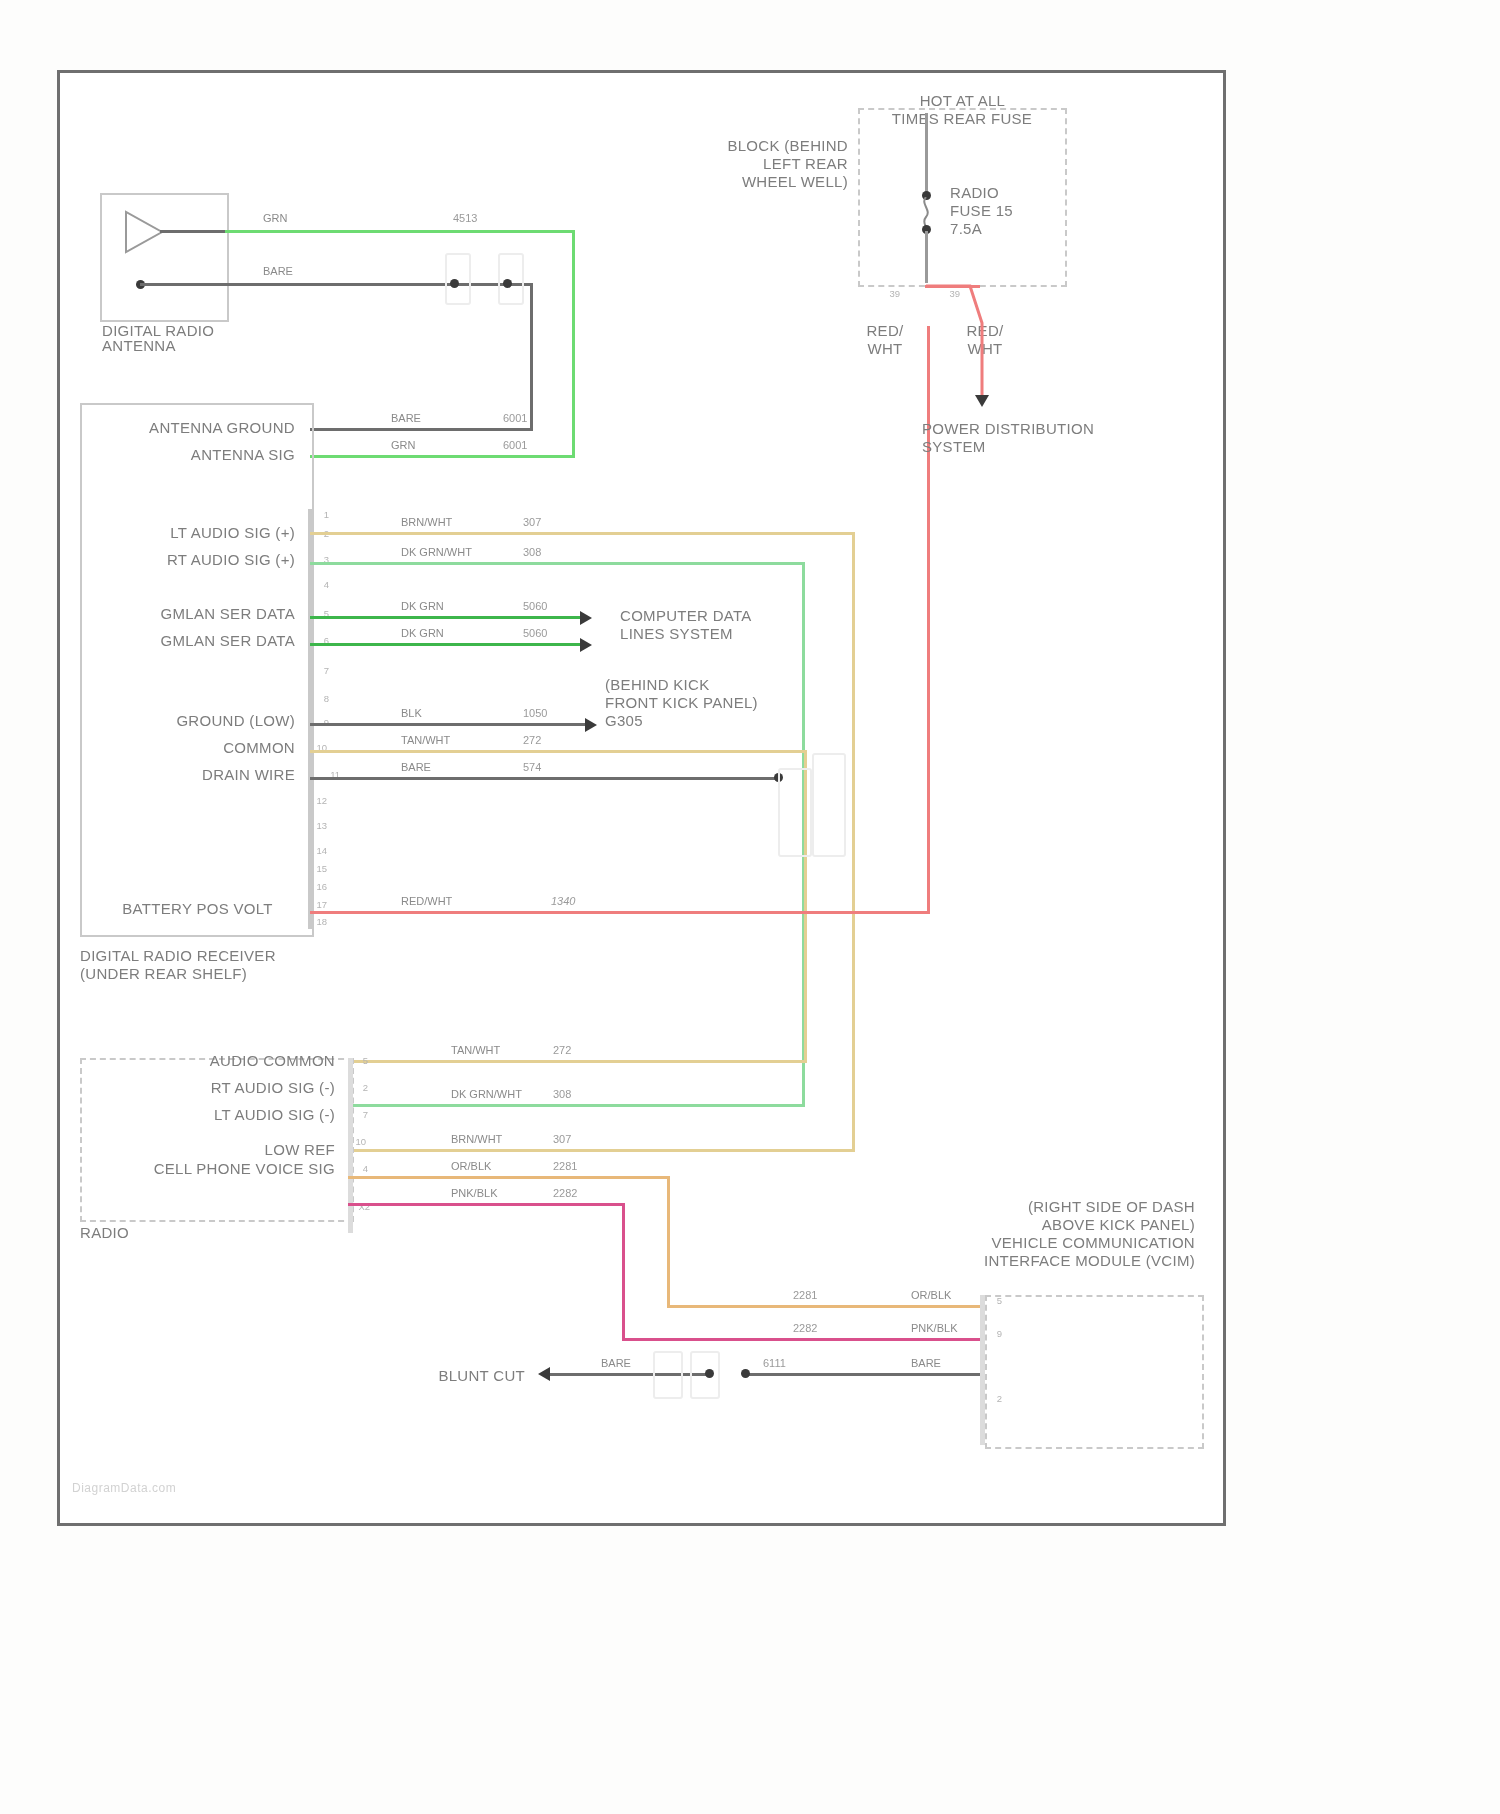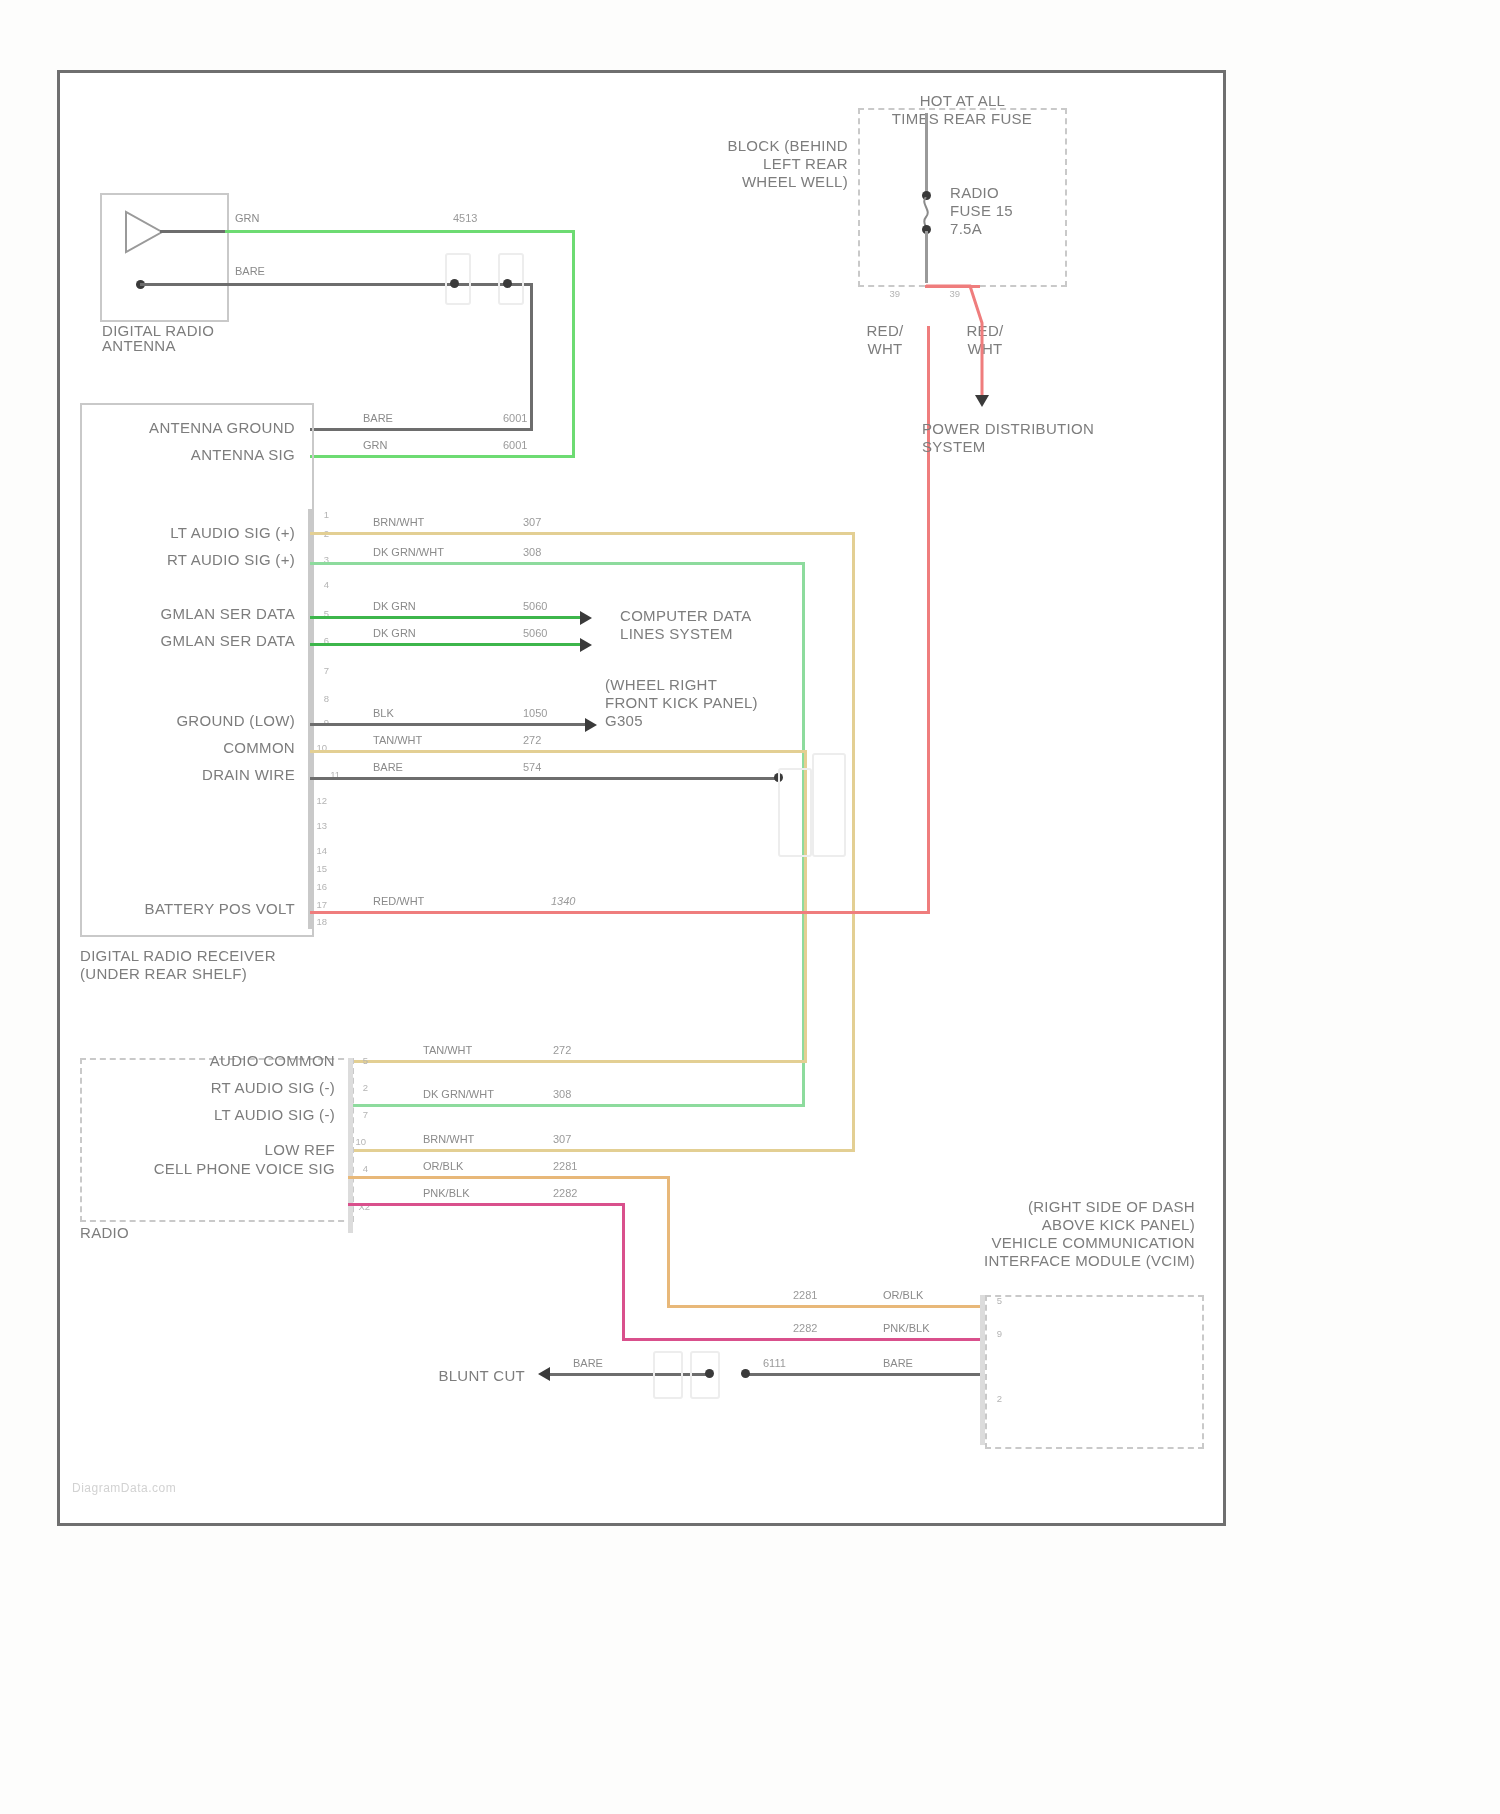--- a/index.html
+++ b/index.html
@@ -21,21 +21,21 @@
   .red{background:#ef7d7d;}
   .org{background:#e8b879;}
   .pnk{background:#d9508c;}
   .dot{position:absolute;width:9px;height:9px;border-radius:50%;background:#3a3a3a;}
   .arw{position:absolute;width:0;height:0;}
   .arw.rt{border-top:7px solid transparent;border-bottom:7px solid transparent;border-left:12px solid #3a3a3a;}
   .arw.lf{border-top:7px solid transparent;border-bottom:7px solid transparent;border-right:12px solid #3a3a3a;}
   .arw.dn{border-left:7px solid transparent;border-right:7px solid transparent;border-top:12px solid #3a3a3a;}
   .pinrail{position:absolute;width:5px;background:#c9c9c9;}
   .pinnum{position:absolute;font-size:9.5px;color:#b4b4b4;width:14px;text-align:right;}
-  .wlbl{position:absolute;font-size:11px;color:#8a8a8a;white-space:nowrap;background:#ffffff;padding:0 3px;}
+  .wlbl{position:absolute;font-size:11px;color:#8a8a8a;white-space:nowrap;background:#ffffff;padding:0 3px;margin-left:28px;}
   .wnum{position:absolute;font-size:11px;color:#9a9a9a;white-space:nowrap;background:#ffffff;padding:0 3px;}
   .splice{position:absolute;border:2px solid #ededed;background:transparent;border-radius:3px;}
   .fuse{position:absolute;width:3px;background:#9a9a9a;}
   .wm{position:absolute;font-size:12px;color:#d2d2d2;letter-spacing:.5px;}
 </style>
 </head>
 <body>
 
 <div id="page">
   <div id="frame">
@@ -77,21 +77,21 @@
 
     <div class="lbl r" style="left:40px;top:347px;width:195px;">ANTENNA GROUND</div>
     <div class="lbl r" style="left:40px;top:374px;width:195px;text-align:right;">ANTENNA SIG</div>
     <div class="lbl r" style="left:40px;top:452px;width:195px;">LT AUDIO SIG (+)</div>
     <div class="lbl r" style="left:40px;top:479px;width:195px;">RT AUDIO SIG (+)</div>
     <div class="lbl r" style="left:40px;top:533px;width:195px;">GMLAN SER DATA</div>
     <div class="lbl r" style="left:40px;top:560px;width:195px;">GMLAN SER DATA</div>
     <div class="lbl r" style="left:40px;top:640px;width:195px;">GROUND (LOW)</div>
     <div class="lbl r" style="left:40px;top:667px;width:195px;">COMMON</div>
     <div class="lbl r" style="left:40px;top:694px;width:195px;">DRAIN WIRE</div>
-    <div class="lbl r" style="left:40px;top:828px;width:195px;">BATTERY POS VOLT</div>
+    <div class="lbl r" style="left:40px;top:828px;width:195px;text-align:center;">BATTERY POS VOLT</div>
 
     <div class="lbl" style="left:20px;top:875px;">DIGITAL RADIO RECEIVER</div>
     <div class="lbl" style="left:20px;top:893px;">(UNDER REAR SHELF)</div>
 
     <div class="pinnum" style="left:255px;top:436px;">1</div>
     <div class="pinnum" style="left:255px;top:455px;">2</div>
     <div class="pinnum" style="left:255px;top:481px;">3</div>
     <div class="pinnum" style="left:255px;top:506px;">4</div>
     <div class="pinnum" style="left:255px;top:535px;">5</div>
     <div class="pinnum" style="left:255px;top:562px;">6</div>
@@ -131,21 +131,21 @@
     <div class="wnum" style="left:460px;top:554px;">5060</div>
 
     <div class="lbl" style="left:560px;top:535px;">COMPUTER DATA</div>
     <div class="lbl" style="left:560px;top:553px;text-align:right;">LINES SYSTEM</div>
 
     <div class="wire h blk" style="left:250px;top:650px;width:275px;"></div>
     <div class="arw rt" style="left:525px;top:645px;"></div>
     <div class="wlbl" style="left:310px;top:634px;">BLK</div>
     <div class="wnum" style="left:460px;top:634px;">1050</div>
 
-    <div class="lbl" style="left:545px;top:604px;">(WHEEL RIGHT</div>
+    <div class="lbl" style="left:545px;top:604px;">(BEHIND KICK</div>
     <div class="lbl" style="left:545px;top:622px;">FRONT KICK PANEL)</div>
     <div class="lbl" style="left:545px;top:640px;">G305</div>
 
     <div class="wire h tan" style="left:250px;top:677px;width:497px;"></div>
     <div class="wire v tan" style="left:744px;top:677px;height:313px;"></div>
     <div class="wire h tan" style="left:290px;top:987px;width:456px;"></div>
     <div class="wlbl" style="left:310px;top:661px;">TAN/WHT</div>
     <div class="wnum" style="left:460px;top:661px;">272</div>
 
     <div class="wire h blk" style="left:250px;top:704px;width:470px;"></div>

